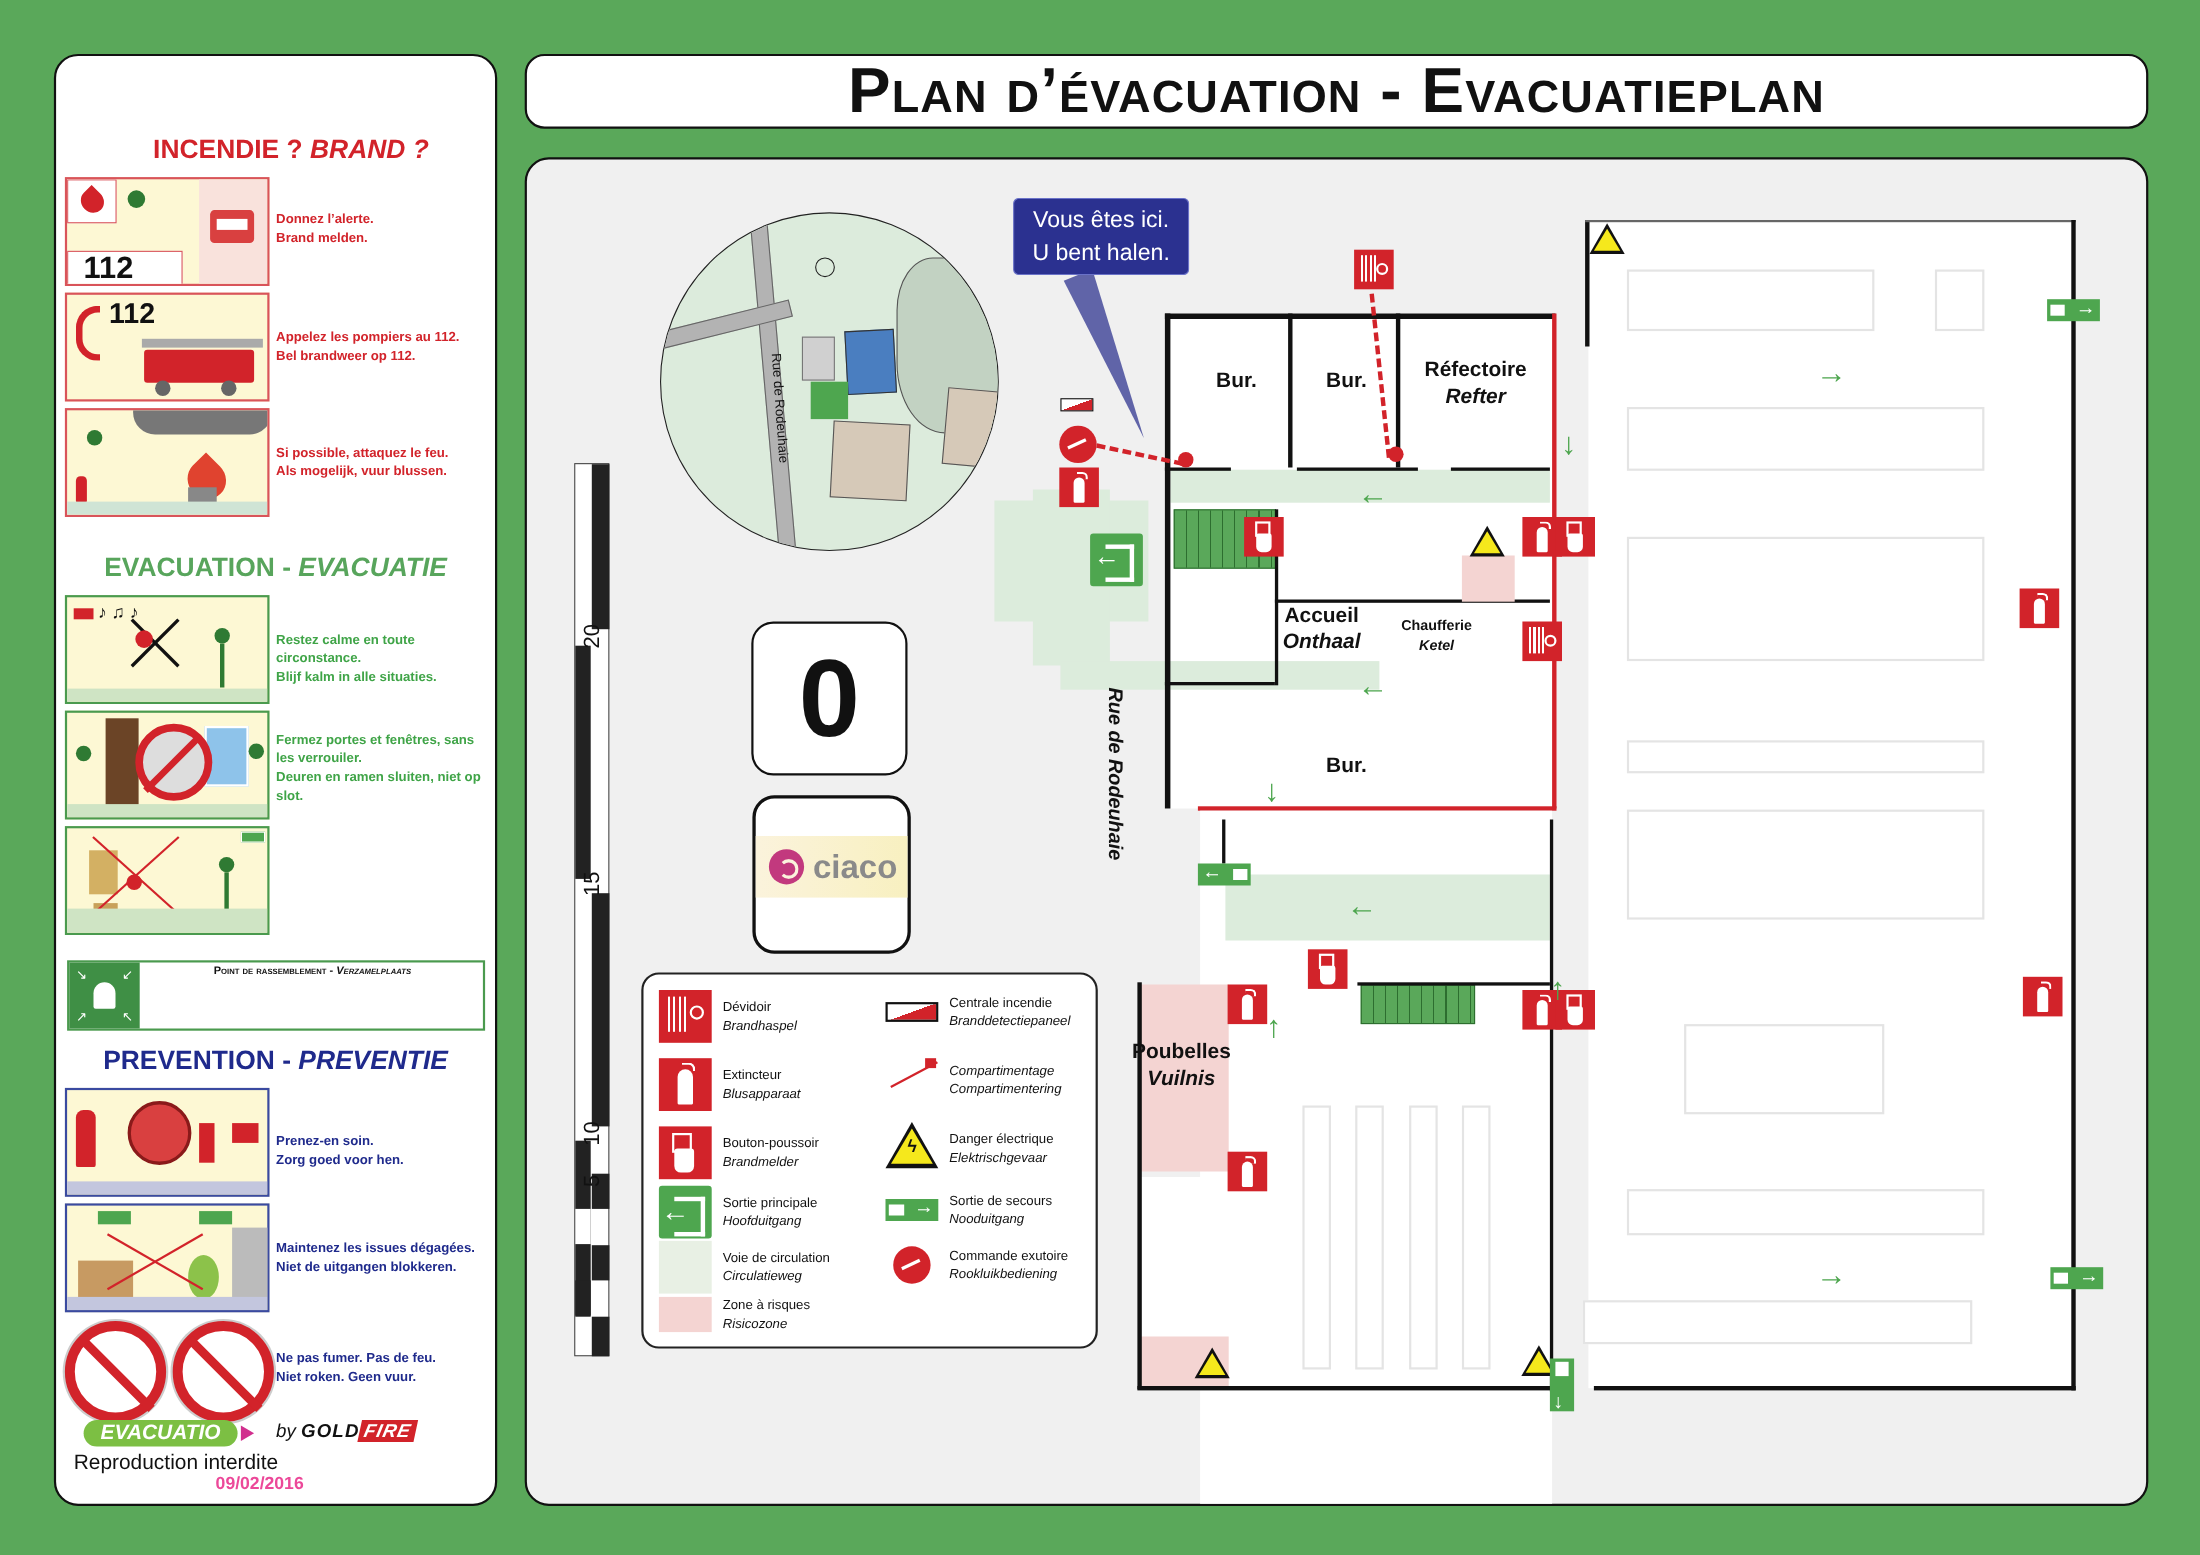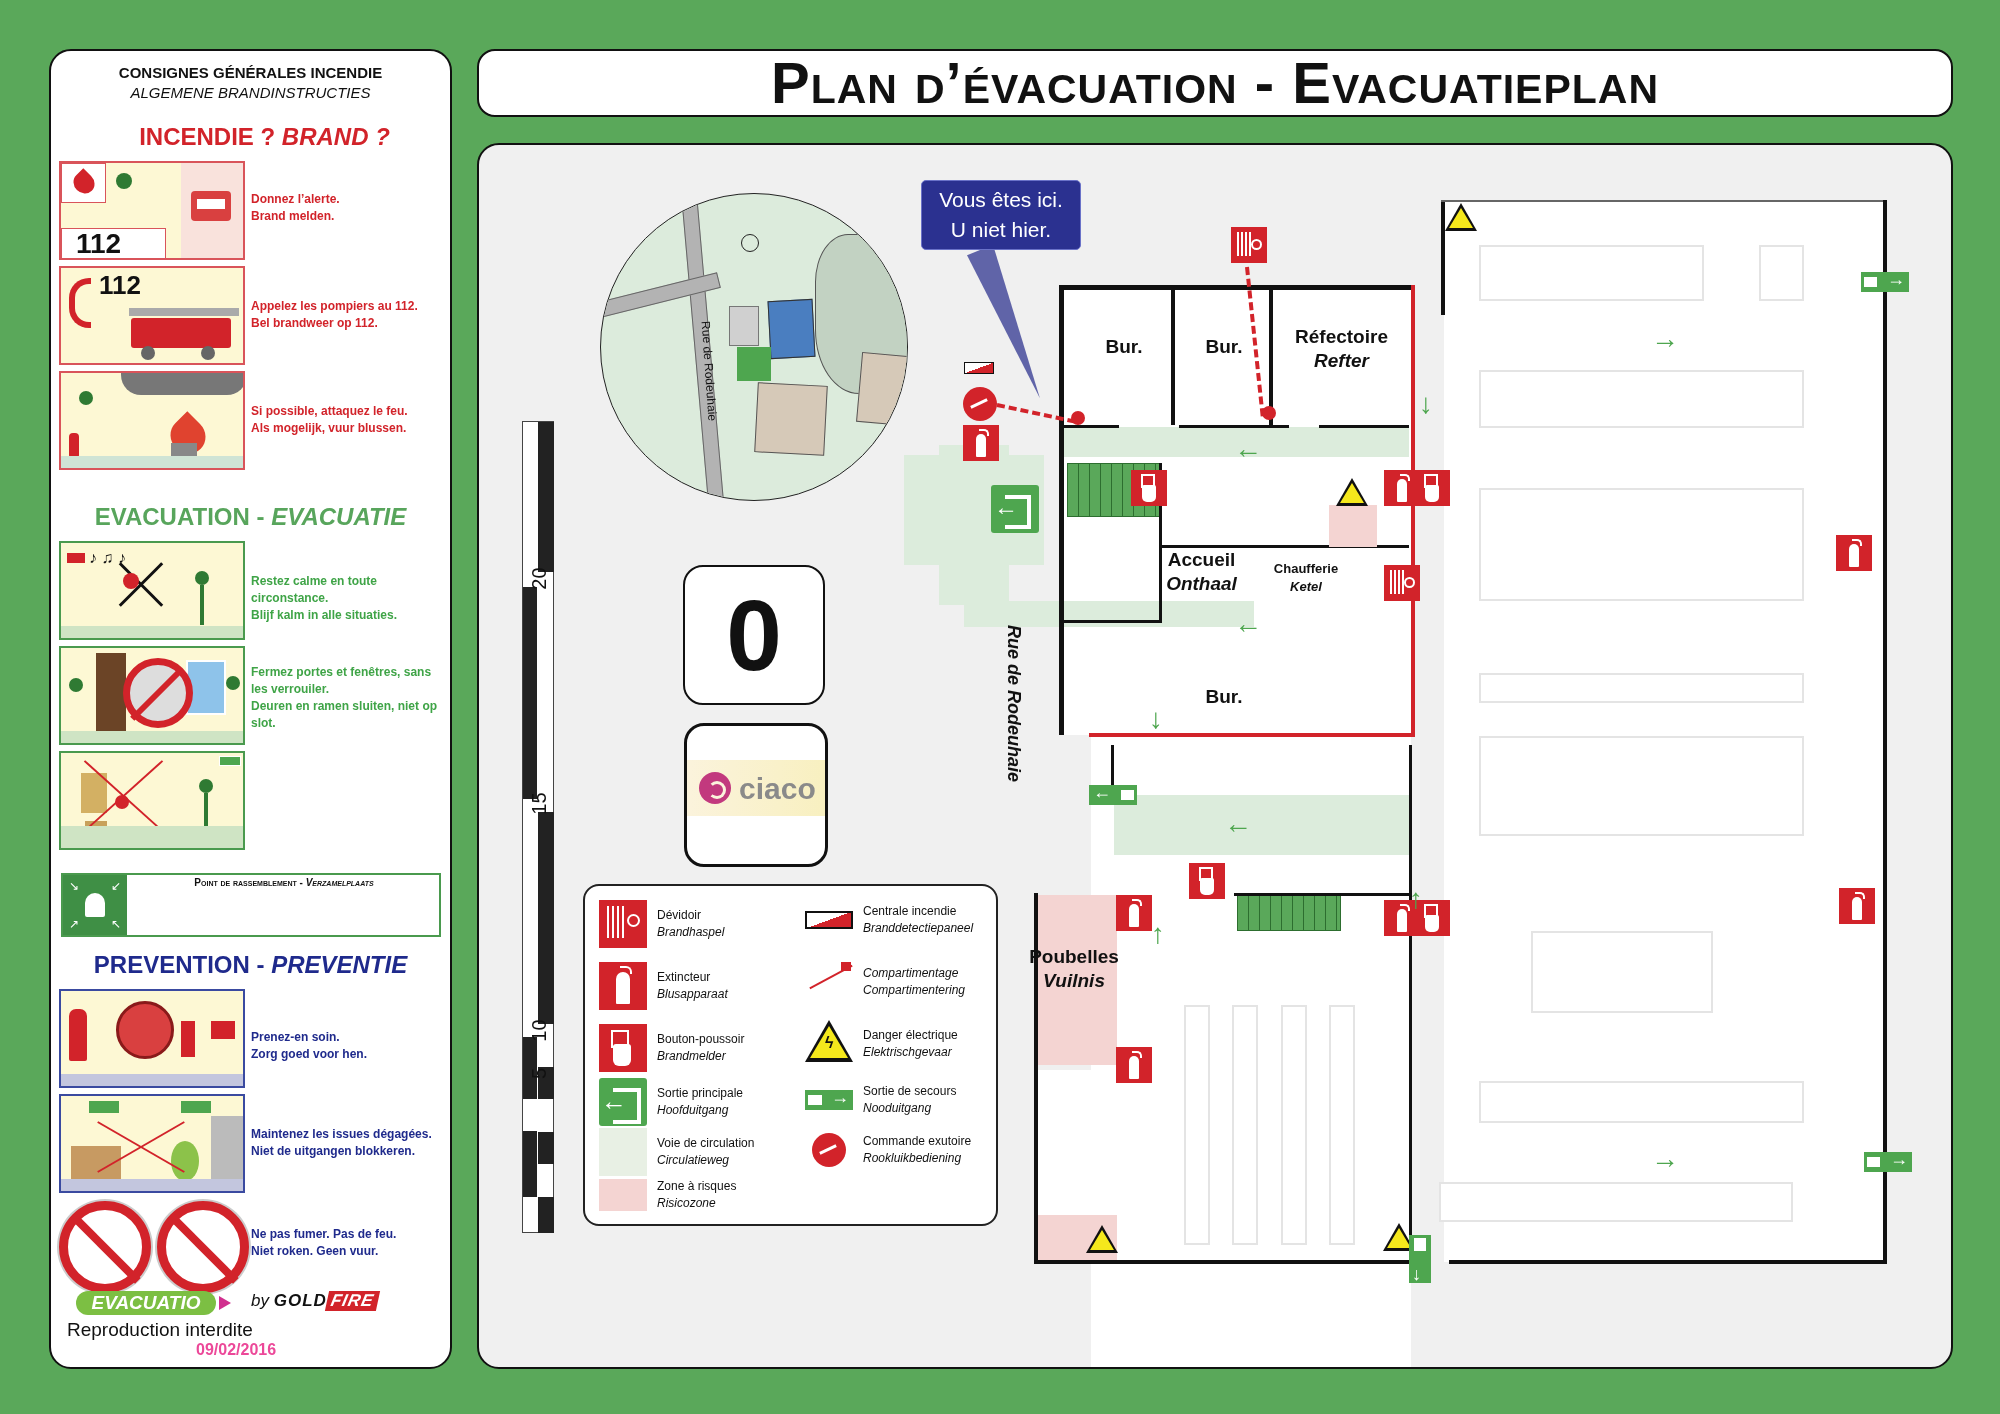--- a/index.html
+++ b/index.html
@@ -157,24 +157,20 @@
   .warn { position: absolute; width: 0; height: 0; border-left: 16px solid transparent; border-right: 16px solid transparent; border-bottom: 28px solid #111; }
   .warn::after { content: ""; position: absolute; left: -12px; top: 5px; border-left: 12px solid transparent; border-right: 12px solid transparent; border-bottom: 20px solid #f5e81c; }
   .arrow { position: absolute; font-size: 28px; font-weight: bold; color: #4ea64f; line-height: 28px; }
   .dashed-red { position: absolute; border-top: 4px dashed #d2232a; transform-origin: left center; }
   .red-dot { position: absolute; width: 14px; height: 14px; border-radius: 50%; background: #d2232a; }
 </style>
 </head>
 <body>
 
 <div class="left-panel">
-  <div class="lp-head">
-    <div>CONSIGNES GÉNÉRALES INCENDIE</div>
-    <div class="it">ALGEMENE BRANDINSTRUCTIES</div>
-  </div>
 
   <div class="sec-title sec-red" style="top:72px;margin-left:28px;">
     <span>INCENDIE ?</span>
     <span class="it">BRAND ?</span>
   </div>
 
   <div class="pict red" style="top:110px;">
     <div style="position:absolute;left:0;top:0;width:45px;height:40px;background:#fff;border:1px solid #d9545a;">
       <div style="position:absolute;left:12px;top:8px;width:20px;height:22px;background:#d2232a;border-radius:50% 0 50% 50%;transform:rotate(-45deg);"></div>
     </div>
@@ -355,21 +351,21 @@
     <div class="lot" style="left:258px;top:160px;width:50px;height:70px;transform:rotate(5deg);"></div>
     <div class="bldg-gray" style="left:128px;top:112px;width:30px;height:40px;"></div>
     <div class="bldg-blue" style="left:168px;top:106px;width:45px;height:58px;transform:rotate(-3deg);"></div>
     <div class="rally-mini" style="left:136px;top:153px;"></div>
     <div style="position:absolute;left:140px;top:40px;width:18px;height:18px;border-radius:50%;border:1px solid #222;"></div>
   </div>
 
   <div style="position:absolute;left:487px;top:105px;width:0;height:0;border-left:14px solid transparent;border-right:14px solid transparent;border-top:160px solid rgba(60,65,150,0.8);transform:rotate(-22deg);transform-origin:top center;"></div>
   <div class="here-bubble">
     <div>Vous êtes ici.</div>
-    <div>U niet hier.</div>
+    <div>U bent halen.</div>
   </div>
   <div class="here-dot"></div>
 
   <div class="floor-box">0</div>
   <div class="logo-box">
     <div class="logo-strip">
       <div class="logo-swirl"></div>
       <div class="logo-text">ciaco</div>
     </div>
   </div>

